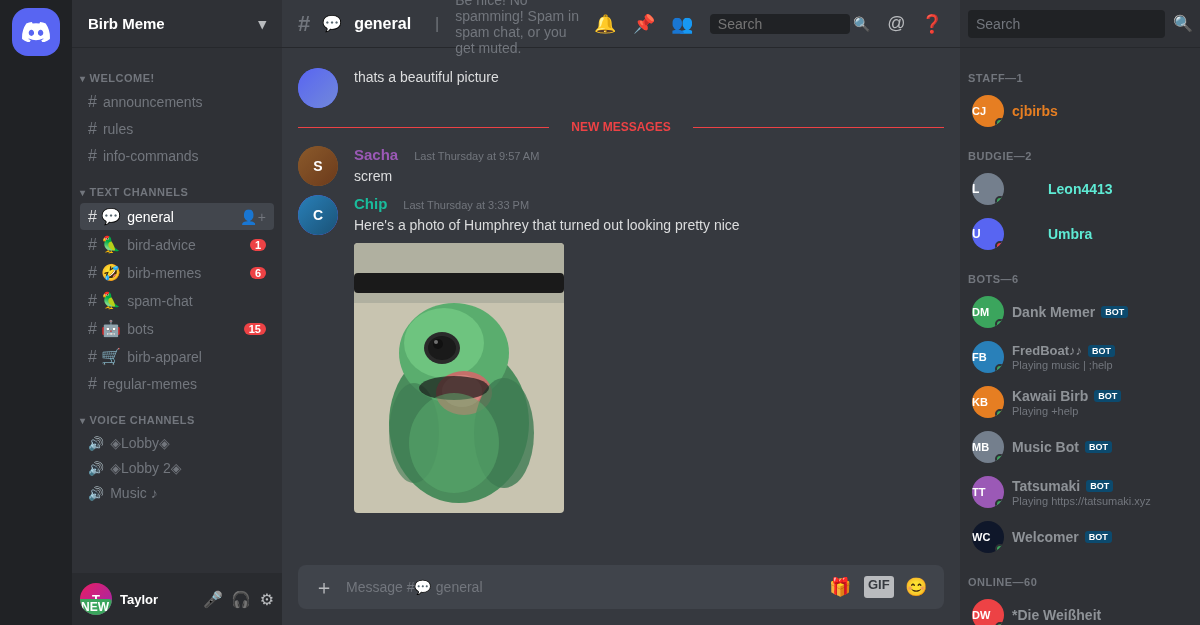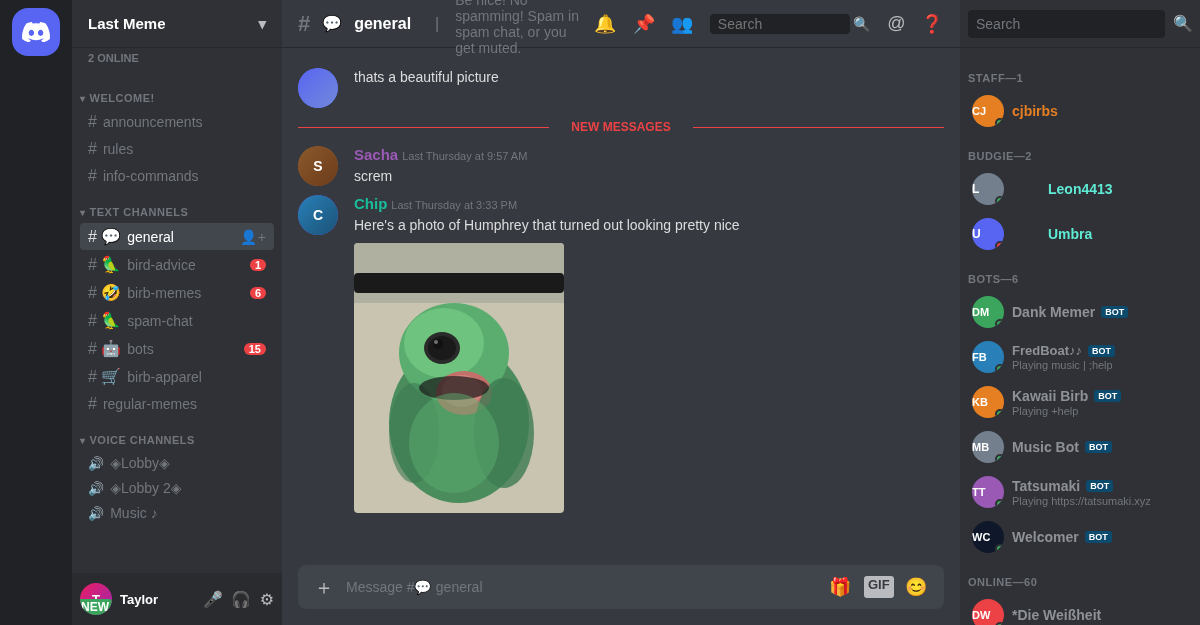--- a/index.html
+++ b/index.html
@@ -165,21 +165,21 @@
       gap: 16px;
       position: relative;
     }
     .message-avatar {
       width: 40px; height: 40px; border-radius: 50%;
       background: #5865f2; flex-shrink: 0; overflow: hidden;
       display: flex; align-items: center; justify-content: center;
       color: #fff; font-size: 14px; font-weight: 700;
     }
     .message-content { flex: 1; }
-    .message-header { display: flex; align-items: baseline; gap: 4px; margin-bottom: 4px; }
+    .message-header { display: flex; align-items: baseline; gap: 16px; margin-bottom: 4px; }
     .message-username { font-weight: 600; font-size: 15px; cursor: pointer; }
     .message-timestamp { font-size: 11px; color: #72767d; }
     .message-text { font-size: 14px; color: #dcddde; line-height: 1.4; }
 
     .new-messages-divider {
       display: flex;
       align-items: center;
       padding: 8px 16px;
       gap: 22px;
     }
@@ -312,25 +312,24 @@
     <div class="server-icon active" style="background:#5865f2;">
 
       <svg width="28" height="20" viewBox="0 0 28 20" fill="white">
         <path d="M23.7 1.6A23.1 23.1 0 0 0 18.1 0c-.2.5-.5 1.1-.7 1.6a21.4 21.4 0 0 0-6.8 0C10.4 1.1 10.1.5 9.9 0A23.2 23.2 0 0 0 4.3 1.6 24.6 24.6 0 0 0 .1 17a23.2 23.2 0 0 0 7.1 3.6 17.5 17.5 0 0 0 1.5-2.4 15.1 15.1 0 0 1-2.4-1.1l.6-.5a16.6 16.6 0 0 0 14.2 0l.6.5a15.1 15.1 0 0 1-2.4 1.1c.4.9.9 1.7 1.5 2.4A23.1 23.1 0 0 0 27.9 17 24.6 24.6 0 0 0 23.7 1.6zM9.4 13.9c-1.5 0-2.7-1.4-2.7-3.1s1.2-3.1 2.7-3.1 2.7 1.4 2.7 3.1-1.2 3.1-2.7 3.1zm9.2 0c-1.5 0-2.7-1.4-2.7-3.1s1.2-3.1 2.7-3.1 2.7 1.4 2.7 3.1-1.2 3.1-2.7 3.1z"></path>
       </svg>
     </div>
   </div>
 
   <div class="channel-sidebar">
     <div class="server-name-bar">
-      <span>Last Meme</span>
+      <span>Birb Meme</span>
       <span class="chevron">▾</span>
     </div>
 
-    <div class="online-indicator">2 ONLINE</div>
 
     <div class="channels-list">
 
       <div class="channel-category">
         <span class="arrow">▾</span>
         WELCOME!
       </div>
       <div class="channel-item">
         <span class="channel-icon">#</span>
         <span>announcements</span>

